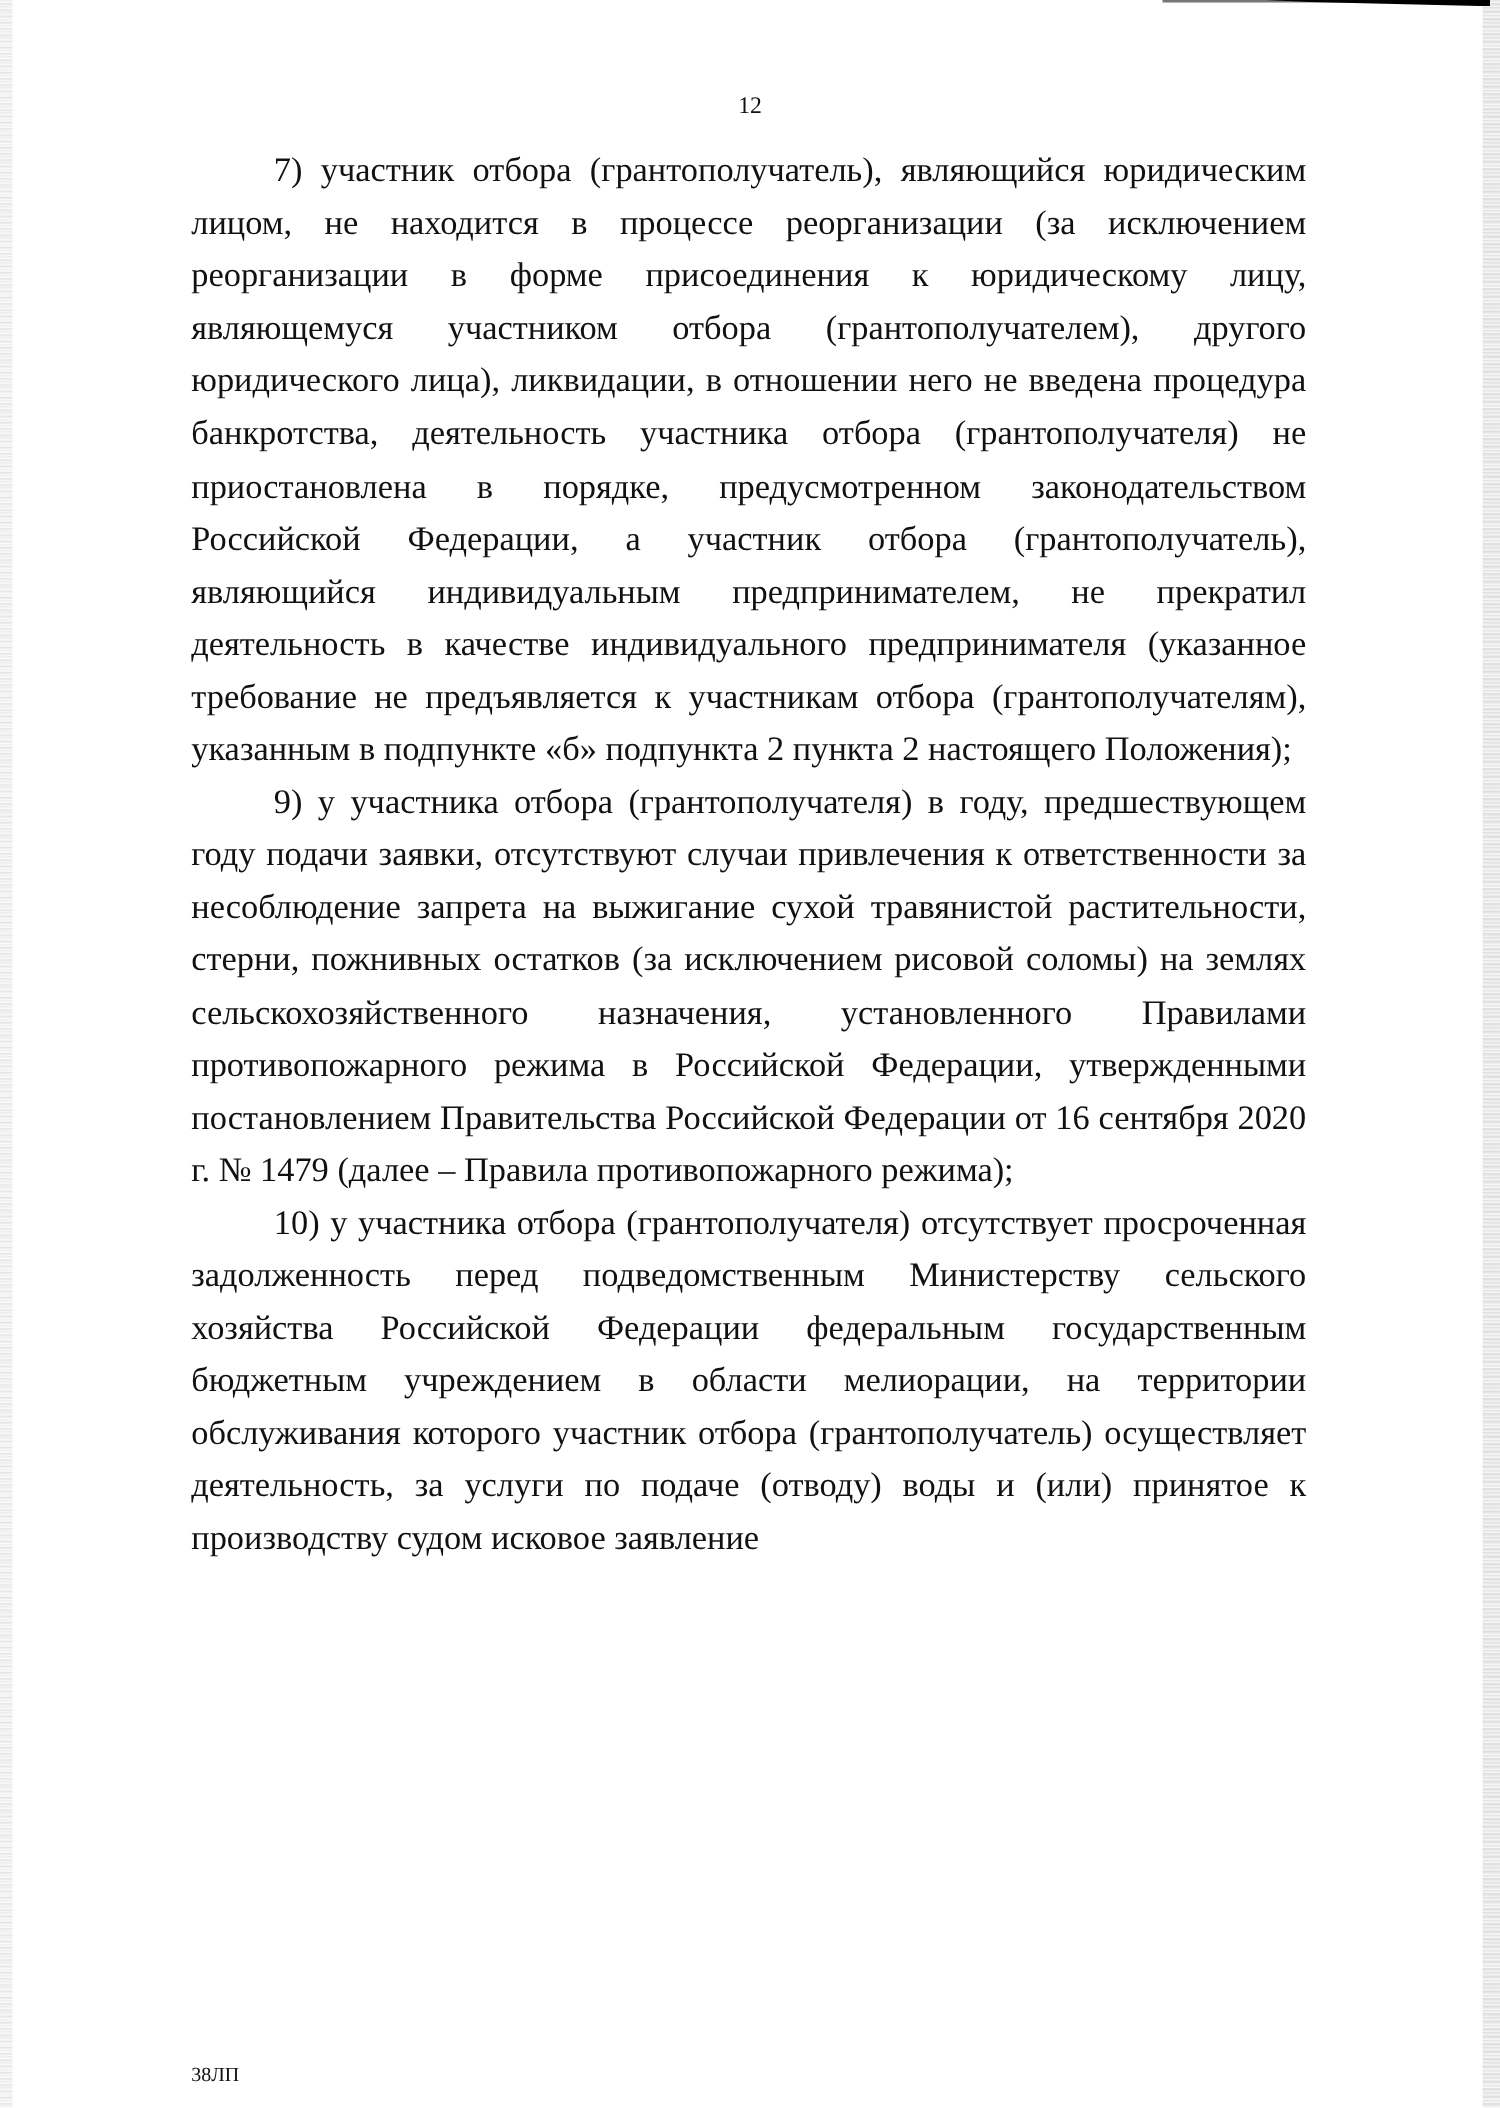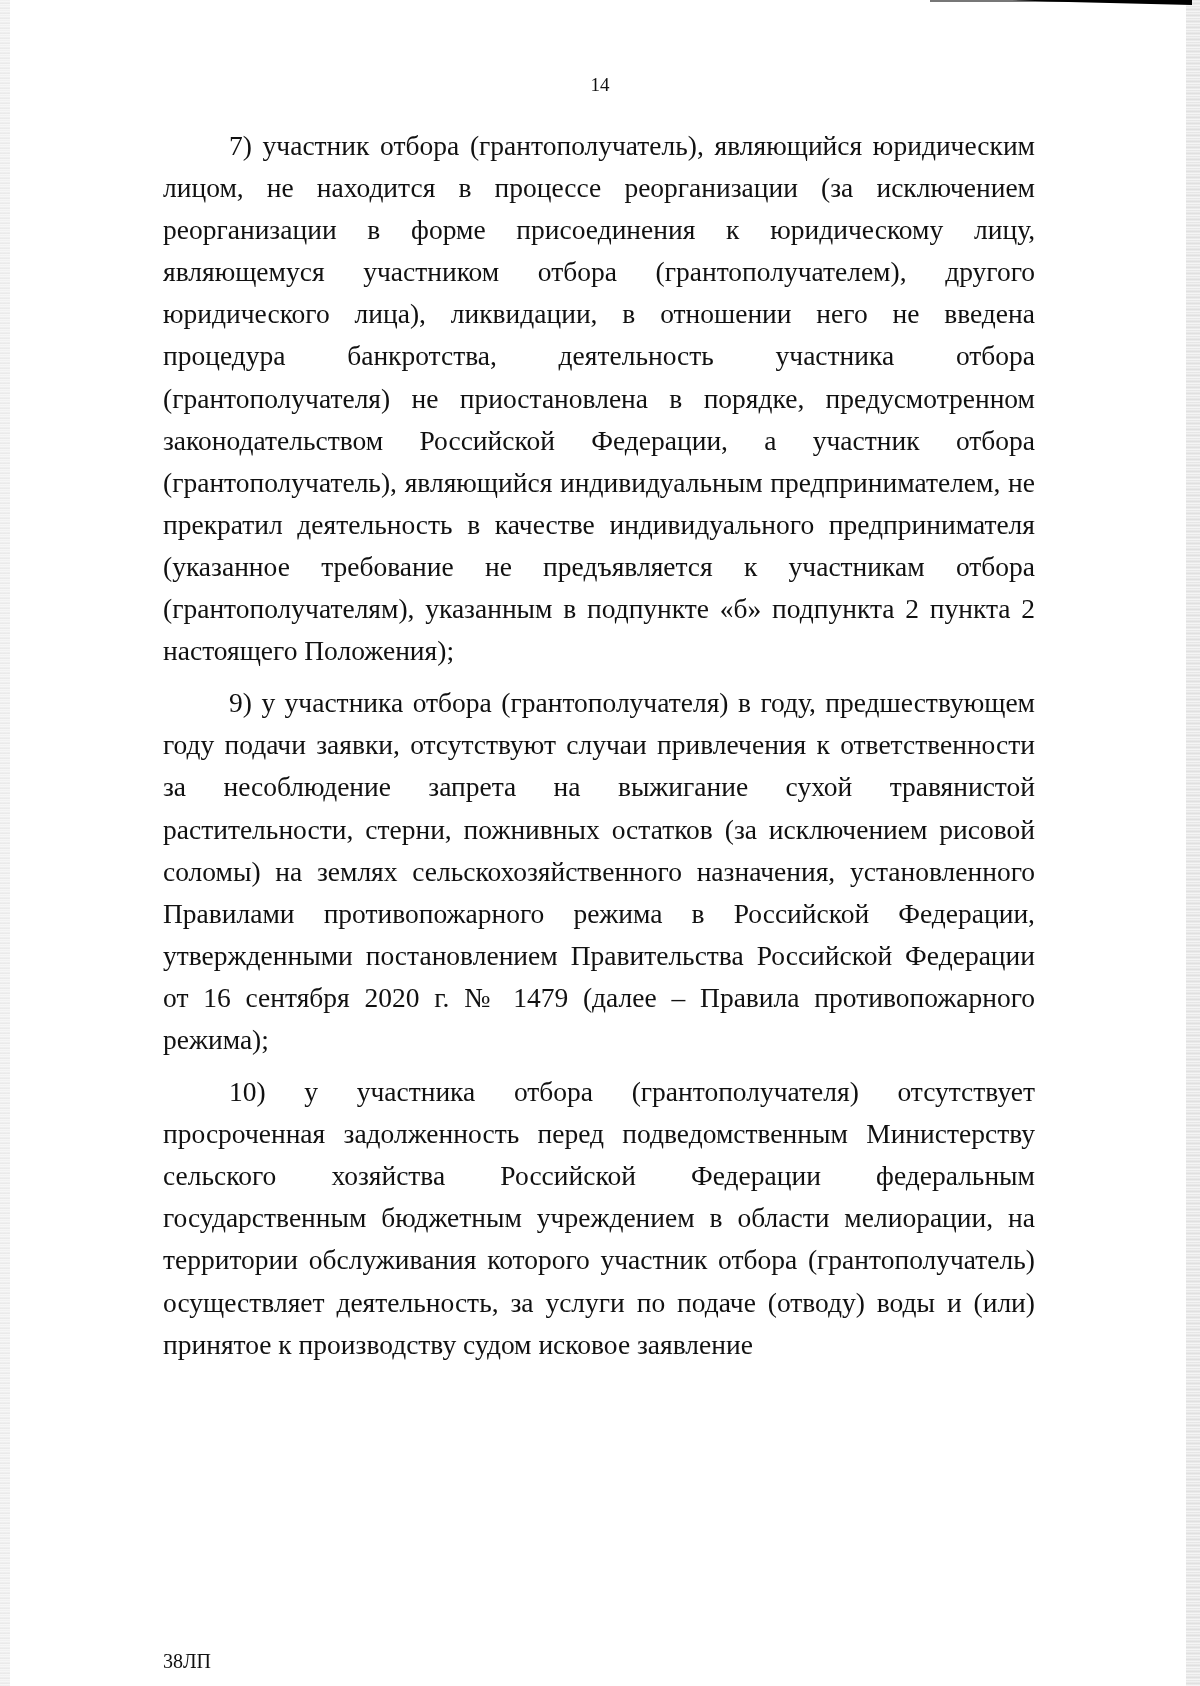--- a/index.html
+++ b/index.html
@@ -61,42 +61,42 @@
     }
     .content {
       position: absolute;
       left: 153px;
       top: 115px;
       width: 892px;
       font-size: 27.5px;
       line-height: 42.1px;
     }
     .para {
-      margin: 10px;
+      margin: 0;
       text-align: justify;
       text-indent: 66px;
       hyphens: none;
     }
     .footer-code {
       position: absolute;
-      left: 163px;
+      left: 153px;
       top: 1650px;
-      font-size: 20px;
+      font-size: 16px;
       line-height: 22px;
     }
   </style>
 </head>
 <body>
 
 <div class="scan-edge-left"></div>
 <div class="scan-edge-right"></div>
 <div class="scan-streak-top-light"></div>
 <div class="scan-streak-top"></div>
 
-<div class="page-number">14</div>
+<div class="page-number">12</div>
 
 <div class="content">
   <p class="para">7) участник отбора (грантополучатель), являющийся юридическим лицом, не находится в процессе реорганизации (за исключением реорганизации в форме присоединения к юридическому лицу, являющемуся участником отбора (грантополучателем), другого юридического лица), ликвидации, в отношении него не введена процедура банкротства, деятельность участника отбора (грантополучателя) не приостановлена в порядке, предусмотренном законодательством Российской Федерации, а участник отбора (грантополучатель), являющийся индивидуальным предпринимателем, не прекратил деятельность в качестве индивидуального предпринимателя (указанное требование не предъявляется к участникам отбора (грантополучателям), указанным в подпункте «б» подпункта 2 пункта 2 настоящего Положения);</p>
   <p class="para">9) у участника отбора (грантополучателя) в году, предшествующем году подачи заявки, отсутствуют случаи привлечения к ответственности за несоблюдение запрета на выжигание сухой травянистой растительности, стерни, пожнивных остатков (за исключением рисовой соломы) на землях сельскохозяйственного назначения, установленного Правилами противопожарного режима в Российской Федерации, утвержденными постановлением Правительства Российской Федерации от 16 сентября 2020 г. № 1479 (далее – Правила противопожарного режима);</p>
   <p class="para">10) у участника отбора (грантополучателя) отсутствует просроченная задолженность перед подведомственным Министерству сельского хозяйства Российской Федерации федеральным государственным бюджетным учреждением в области мелиорации, на территории обслуживания которого участник отбора (грантополучатель) осуществляет деятельность, за услуги по подаче (отводу) воды и (или) принятое к производству судом исковое заявление</p>
 </div>
 
 <div class="footer-code">38ЛП</div>
 
 </body></html>

